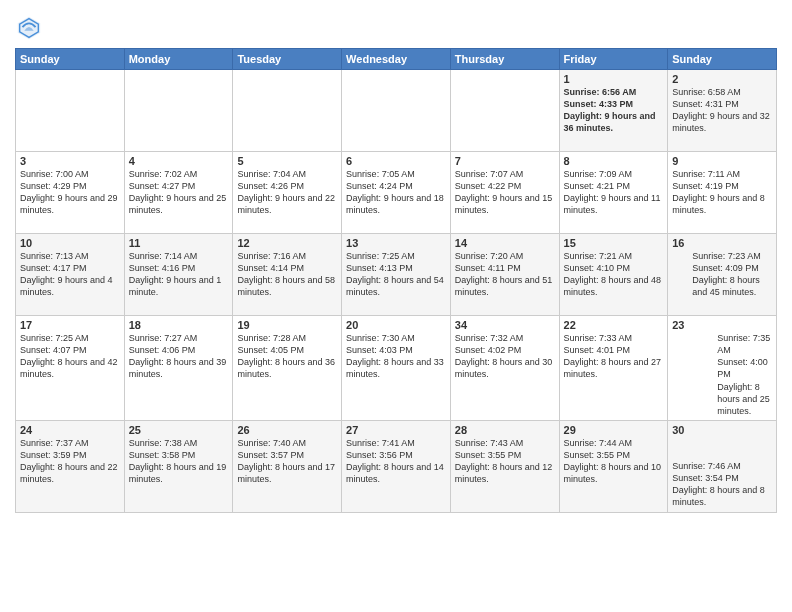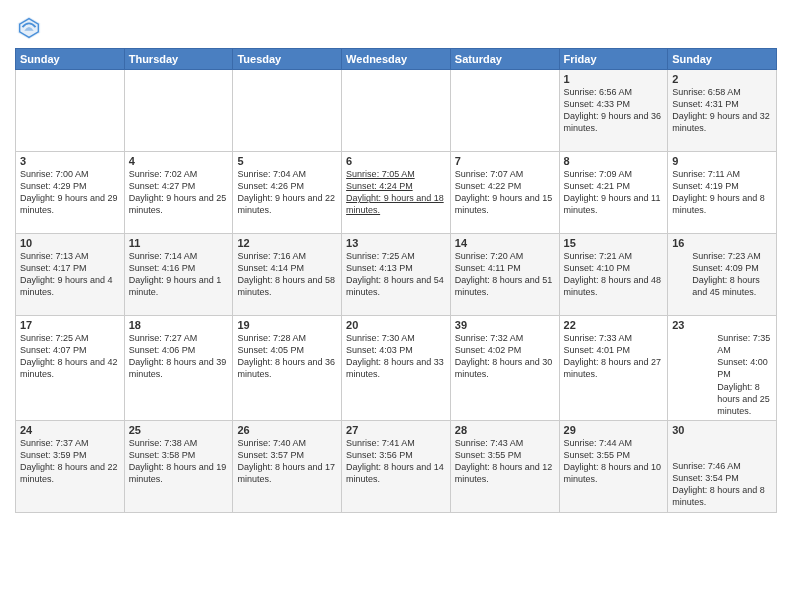--- a/index.html
+++ b/index.html
@@ -122,38 +122,38 @@
     <div class="title-area">
       <div class="month-title"></div>
       <div class="location"></div>
     </div>
   </div>
 
   <table class="calendar">
     <thead>
       <tr>
       <th>Sunday</th>
-          <th>Thursday</th>
+          <th>Monday</th>
           <th>Tuesday</th>
           <th>Wednesday</th>
-          <th>Saturday</th>
+          <th>Thursday</th>
           <th>Friday</th>
           <th>Sunday</th>
         </tr>
     </thead>
     <tbody id="calendar-body">
     <tr>
           <td class="empty-cell"></td>
           <td class="empty-cell"></td>
           <td class="empty-cell"></td>
           <td class="empty-cell"></td>
           <td class="empty-cell"></td>
           <td>
             <span class="day-num">1</span>
-            <div class="day-info" style="white-space: pre-line;">Sunrise: 6:56 AM
+            <div class="day-info" style="white-space: pre-line; font-weight: bold;">Sunrise: 6:56 AM
 Sunset: 4:33 PM
 Daylight: 9 hours and 36 minutes.</div>
           </td>
           <td>
             <span class="day-num">2</span>
             <div class="day-info" style="white-space: pre-line;">Sunrise: 6:58 AM
 Sunset: 4:31 PM
 Daylight: 9 hours and 32 minutes.</div>
           </td>
         </tr>
@@ -171,21 +171,21 @@
 Daylight: 9 hours and 25 minutes.</div>
           </td>
           <td>
             <span class="day-num">5</span>
             <div class="day-info" style="white-space: pre-line;">Sunrise: 7:04 AM
 Sunset: 4:26 PM
 Daylight: 9 hours and 22 minutes.</div>
           </td>
           <td>
             <span class="day-num">6</span>
-            <div class="day-info" style="white-space: pre-line; text-decoration: underline;">Sunrise: 7:05 AM
+            <div class="day-info" style="white-space: pre-line;">Sunrise: 7:05 AM
 Sunset: 4:24 PM
 Daylight: 9 hours and 18 minutes.</div>
           </td>
           <td>
             <span class="day-num">7</span>
             <div class="day-info" style="white-space: pre-line;">Sunrise: 7:07 AM
 Sunset: 4:22 PM
 Daylight: 9 hours and 15 minutes.</div>
           </td>
           <td>
@@ -264,21 +264,21 @@
 Sunset: 4:05 PM
 Daylight: 8 hours and 36 minutes.</div>
           </td>
           <td>
             <span class="day-num">20</span>
             <div class="day-info" style="white-space: pre-line;">Sunrise: 7:30 AM
 Sunset: 4:03 PM
 Daylight: 8 hours and 33 minutes.</div>
           </td>
           <td>
-            <span class="day-num">39</span>
+            <span class="day-num">34</span>
             <div class="day-info" style="white-space: pre-line;">Sunrise: 7:32 AM
 Sunset: 4:02 PM
 Daylight: 8 hours and 30 minutes.</div>
           </td>
           <td>
             <span class="day-num">22</span>
             <div class="day-info" style="white-space: pre-line;">Sunrise: 7:33 AM
 Sunset: 4:01 PM
 Daylight: 8 hours and 27 minutes.</div>
           </td>

